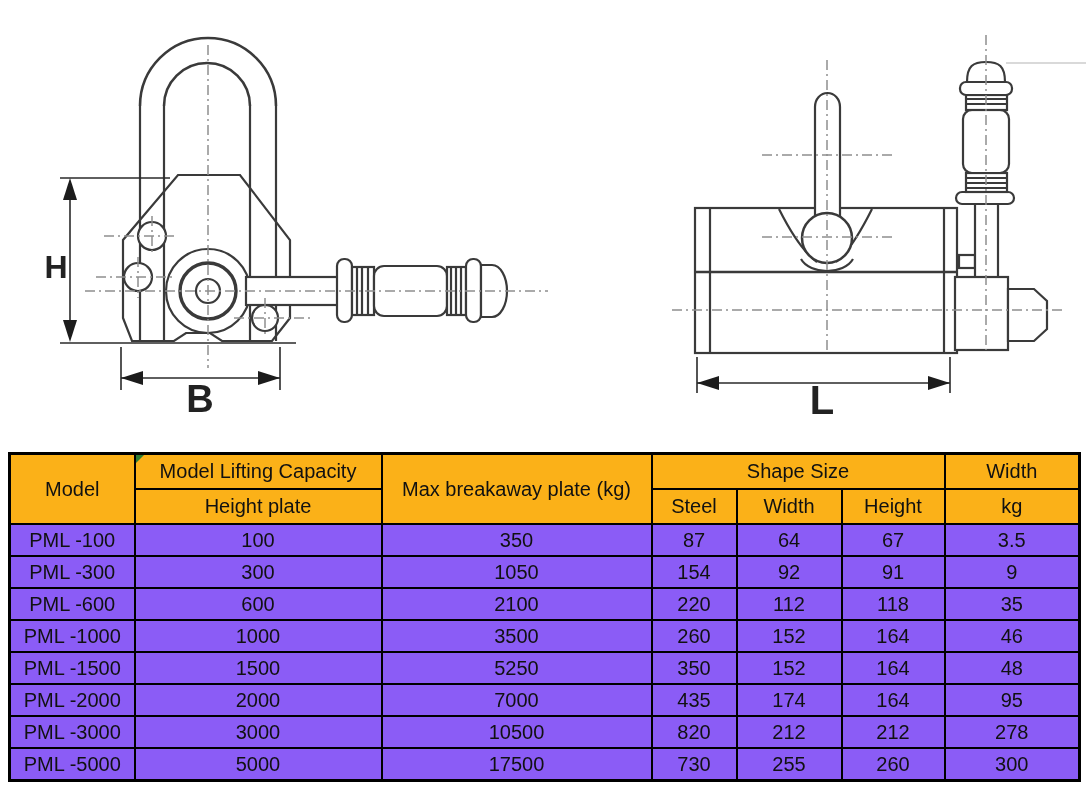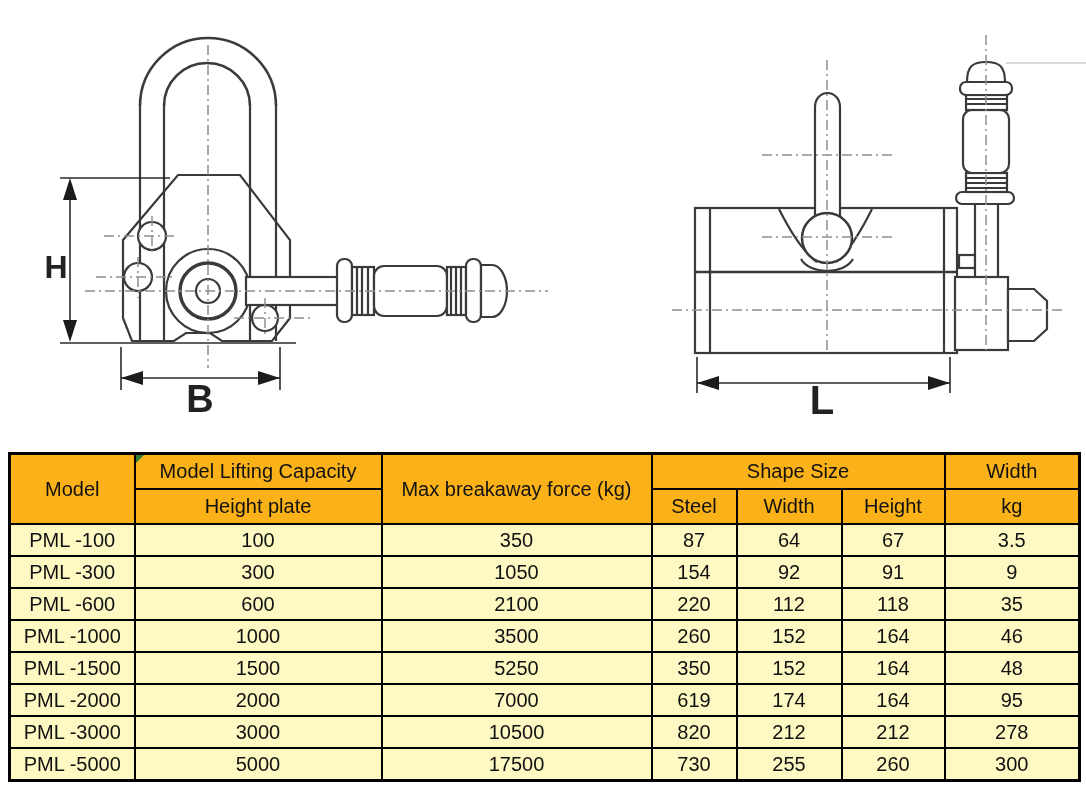--- a/index.html
+++ b/index.html
@@ -18,21 +18,21 @@
   .spec-table th,.spec-table td{
     border:2px solid var(--table-border,#000);
     text-align:center;vertical-align:middle;padding:0;
     overflow:hidden;white-space:nowrap;
   }
   .spec-table{border:3px solid var(--table-border,#000);}
   .spec-table thead th{
     background:var(--table-header-bg,#FBB118);
     font-weight:400;height:33px;position:relative;
   }
-  .spec-table tbody td{height:30px;background:#fef9c3;font-weight:400;text-align:center;}
+  .spec-table tbody td{height:30px;background:#8b5cf6;font-weight:400;text-align:center;}
   .corner-artifact{
     position:absolute;left:0;top:0;width:0;height:0;
     border-top:8px solid var(--artifact-green,#2E7D32);
     border-right:8px solid transparent;
   }
 </style>
 </head>
 <body>
 
 <div class="page">
@@ -189,21 +189,21 @@
         <col style="width:103px">
         <col style="width:135px">
     </colgroup>
     <thead>
       <tr>
         <th rowspan="2">Model</th>
         <th>
           <span class="corner-artifact"></span>
           <span>Model Lifting Capacity</span>
         </th>
-        <th rowspan="2">Max breakaway force (kg)</th>
+        <th rowspan="2">Max breakaway plate (kg)</th>
         <th colspan="3">Shape Size</th>
         <th>Width</th>
       </tr>
       <tr>
         <th>Height plate</th>
         <th>Steel</th>
         <th>Width</th>
         <th>Height</th>
         <th>kg</th>
       </tr>
@@ -251,21 +251,21 @@
         <td>5250</td>
         <td>350</td>
         <td>152</td>
         <td>164</td>
         <td>48</td>
       </tr>
       <tr>
         <td>PML -2000</td>
         <td>2000</td>
         <td>7000</td>
-        <td>619</td>
+        <td>435</td>
         <td>174</td>
         <td>164</td>
         <td>95</td>
       </tr>
       <tr>
         <td>PML -3000</td>
         <td>3000</td>
         <td>10500</td>
         <td>820</td>
         <td>212</td>

